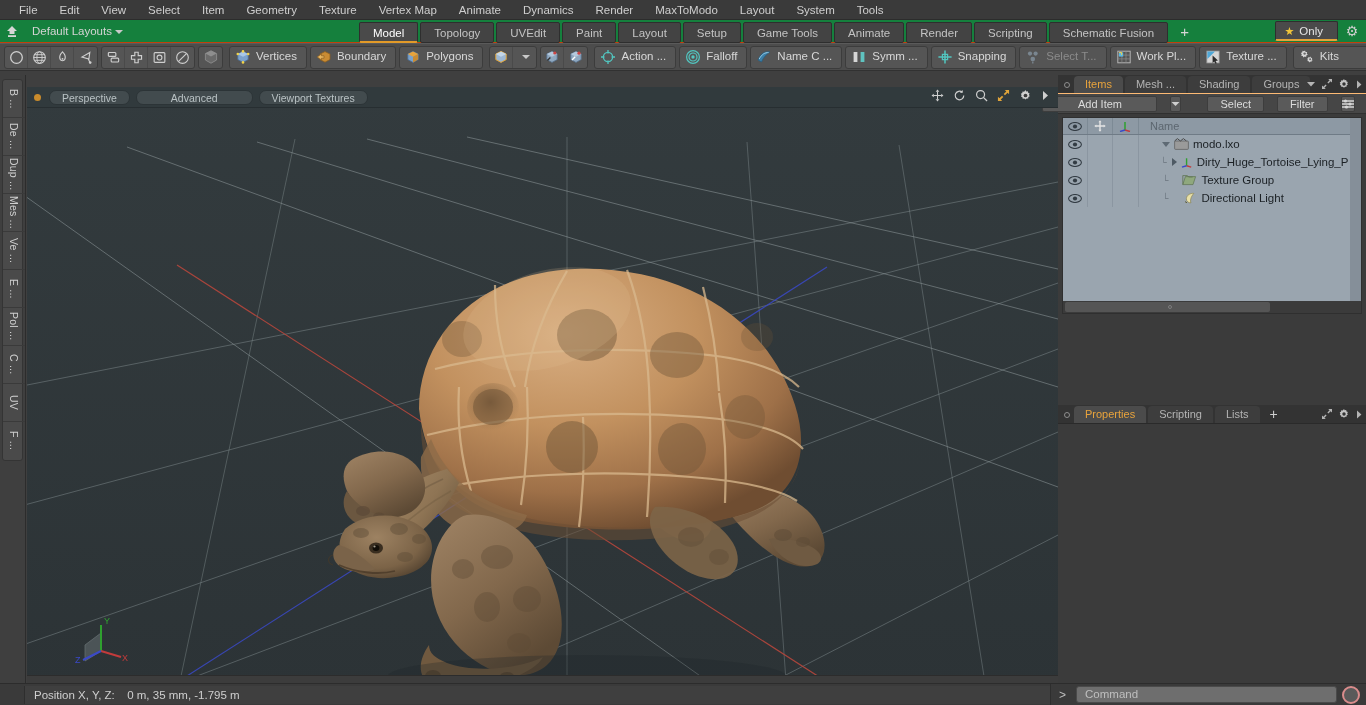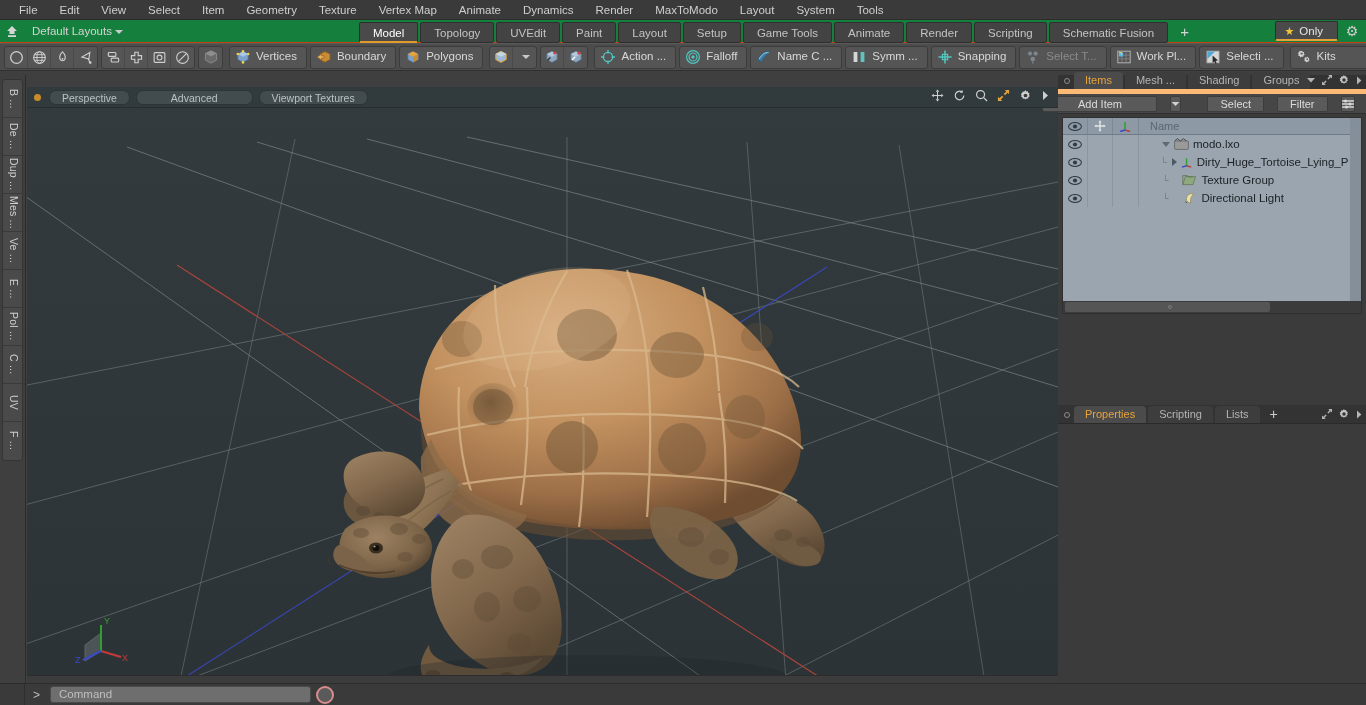--- a/index.html
+++ b/index.html
@@ -118,21 +118,21 @@
 
   .vp-footer{
     position:absolute; left:0; bottom:0; width:100%; height:20px; background:#3c3c3c;
     border-top:1px solid #2c2c2c;
   }
 
   
   .rpanel{ position:absolute; left:1058px; top:0; width:308px; height:608px; background:#3b3b3b; }
   .panel-tabrow{
     height:19px; background:#333333; display:flex; align-items:flex-end; position:relative;
-    padding-left:4px; border-bottom:5px solid #fdba74;
+    padding-left:4px; border-bottom:1px solid #fdba74;
   }
   .pt-dot{ width:6px;height:6px;border-radius:50%;border:1.5px solid #8d8d8d; margin:0 4px 5px 2px; }
   .ptab{
     height:17px; line-height:16px; padding:0 11px; font-size:11px; color:#b4b4b4;
     background:#3d3d3d; border-radius:4px 4px 0 0; margin-right:2px; white-space:nowrap;
   }
   .ptab.active{ background:#4b4b4b; color:#e8a33c; }
   .ptab.plus{ background:transparent; color:#cfcfcf; font-size:14px; padding:0 8px;}
   .pt-right{ position:absolute; right:3px; bottom:1px; display:flex; align-items:center; gap:5px;}
 
@@ -457,21 +457,21 @@
         </svg>
       <span class="tx">Work Pl...</span>
     </div>
 
     <div class="tbtn-lbl">
       <svg class="ico" width="16" height="16" viewBox="0 0 16 16">
           <rect x="1.8" y="2" width="12.4" height="12" fill="#d6d6d6" stroke="#8d8d8d" stroke-width="0.8"></rect>
           <path d="M2.4 2.6 L10 2.6 L2.4 10Z" fill="#4fa8d8"></path>
           <path d="M7.6 6.6 L13 11.6 L10.6 11.9 L11.8 14.2 L10.4 14.8 L9.2 12.5 L7.6 13.9Z" fill="#2b2b2b"></path>
         </svg>
-      <span class="tx">Selecti ...</span>
+      <span class="tx">Texture ...</span>
     </div>
 
     <div class="sep"></div>
 
     <div class="tbtn-lbl" style="min-width:108px;">
       <svg class="ico" width="16" height="16" viewBox="0 0 16 16">
           <path d="M6 1.4l.6 1.5 1.6.2-.5 1.5 1.1 1.2-1.5.7-.1 1.6-1.5-.6-1.3 1-.6-1.5-1.6-.3.6-1.5L1.8 4l1.5-.7.2-1.6 1.5.6z" fill="#d6d6d6"></path>
           <circle cx="5.6" cy="4.6" r="1.2" fill="#6a6a6a"></circle>
           <path d="M11.4 7.6l.5 1.2 1.3.2-.4 1.2.9 1-1.2.6-.1 1.3-1.2-.5-1 .8-.5-1.2-1.3-.2.5-1.2-.9-1 1.2-.6.2-1.3 1.2.5z" fill="#d6d6d6"></path>
           <circle cx="11.1" cy="10.3" r="1" fill="#6a6a6a"></circle>
@@ -908,20 +908,25 @@
               </svg></span>
         </div>
       </div>
 
       <div class="props-area"></div>
     </div>
   </div>
 
   <div class="statusbar">
     <div class="sb-left"></div>
+    <div class="sb-pos">
+      <span>Position X, Y, Z:</span>
+      <span style="display:inline-block;width:6px"></span>
+      <span>0 m, 35 mm, -1.795 m</span>
+    </div>
     <div class="sb-right">
       <span class="chev">&gt;</span>
       <div class="cmd">Command</div>
       <div class="rec"></div>
     </div>
   </div>
 
 </div>
 
 </body></html>

